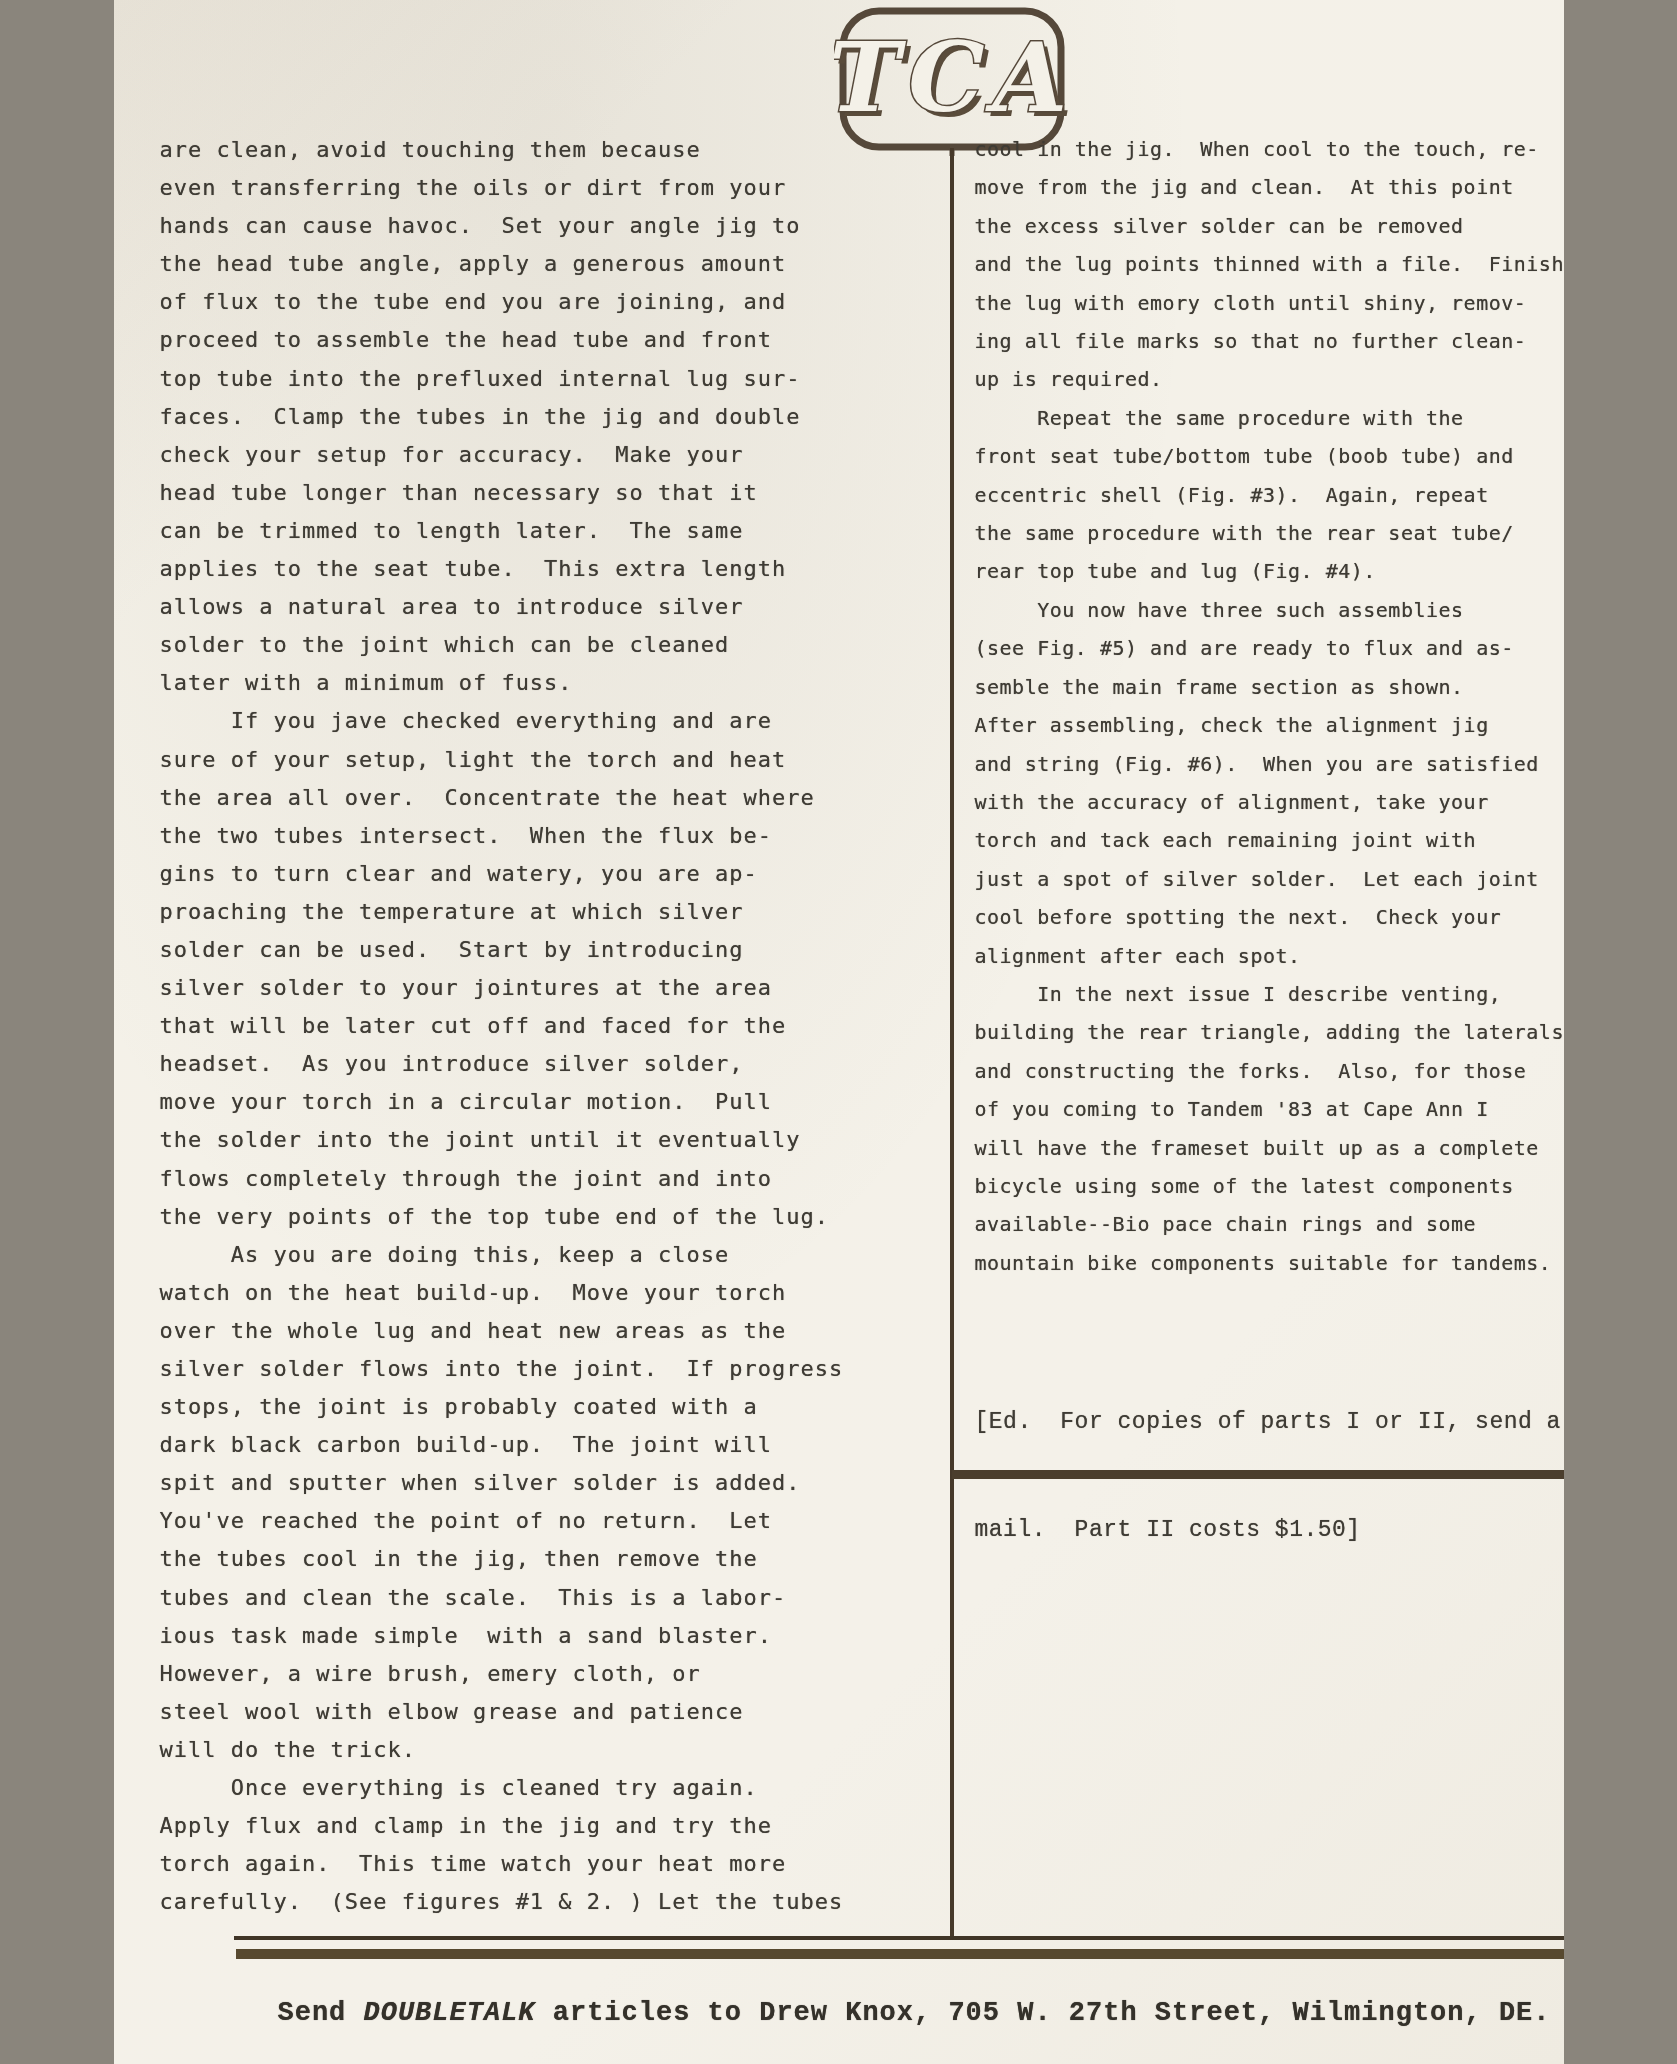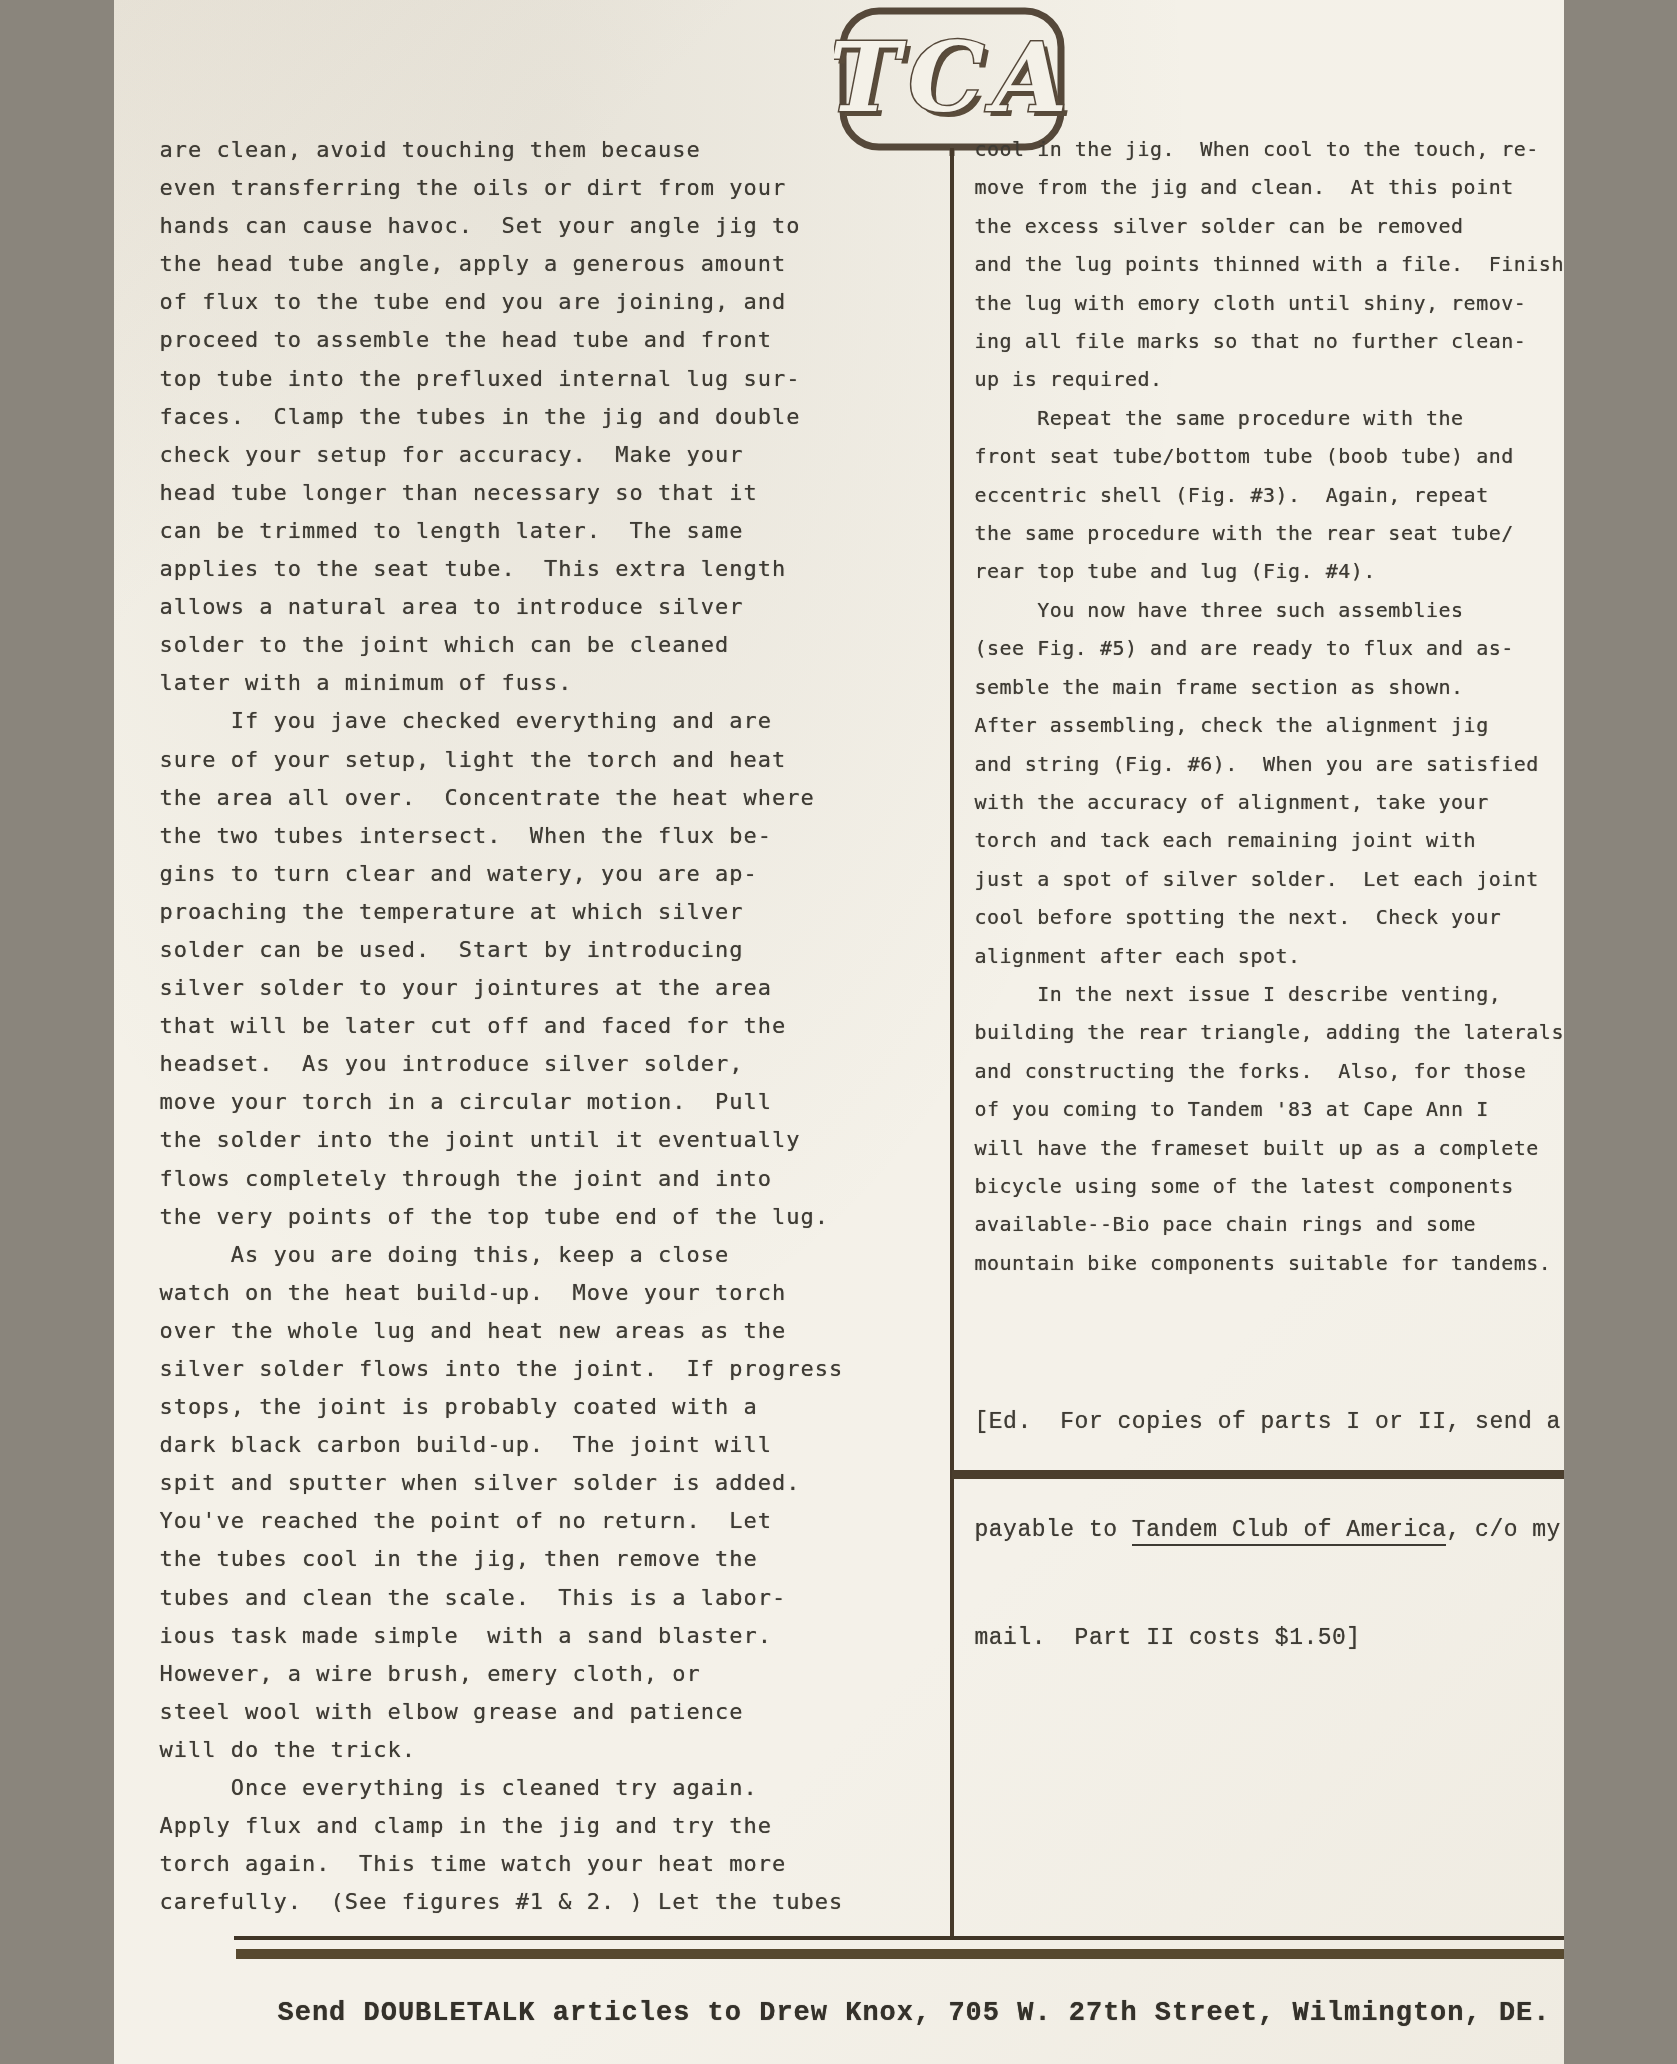--- a/index.html
+++ b/index.html
@@ -60,21 +60,21 @@
     background:#57492f;
   }
   .footer{
     position:absolute;left:164px;top:1992px;
     display:flex;align-items:center;
     font-size:27px;font-weight:bold;letter-spacing:1px;
     color:#34312a;
     text-shadow:0 0 0.8px rgba(50,46,38,0.8);
   }
   .footer span{white-space:pre;}
-  .footer .italic{}
+  .footer .italic{font-style:italic;}
   .footer .pagenum{
     font-size:56px;line-height:50px;
     margin-left:8px;margin-top:-8px;
     color:#4e4231;
     font-weight:bold;
   }
 </style>
 </head>
 <body>
 
@@ -165,21 +165,20 @@
 building the rear triangle, adding the laterals,
 and constructing the forks.  Also, for those
 of you coming to Tandem '83 at Cape Ann I
 will have the frameset built up as a complete
 bicycle using some of the latest components
 available--Bio pace chain rings and some
 mountain bike components suitable for tandems.</pre>
 
   <div class="ednote">
     <div>[Ed.  For copies of parts I or II, send a check</div>
-    <div><span>payable to </span><span class="u">Tandem Club of America</span><span>, c/o my</span></div>
     <div>mail.  Part II costs $1.50]</div>
   </div>
 
   <div class="rule-mid"></div>
 
   <div class="rule-thin"></div>
   <div class="rule-thick"></div>
 
   <div class="footer">
     <span>Send </span>

